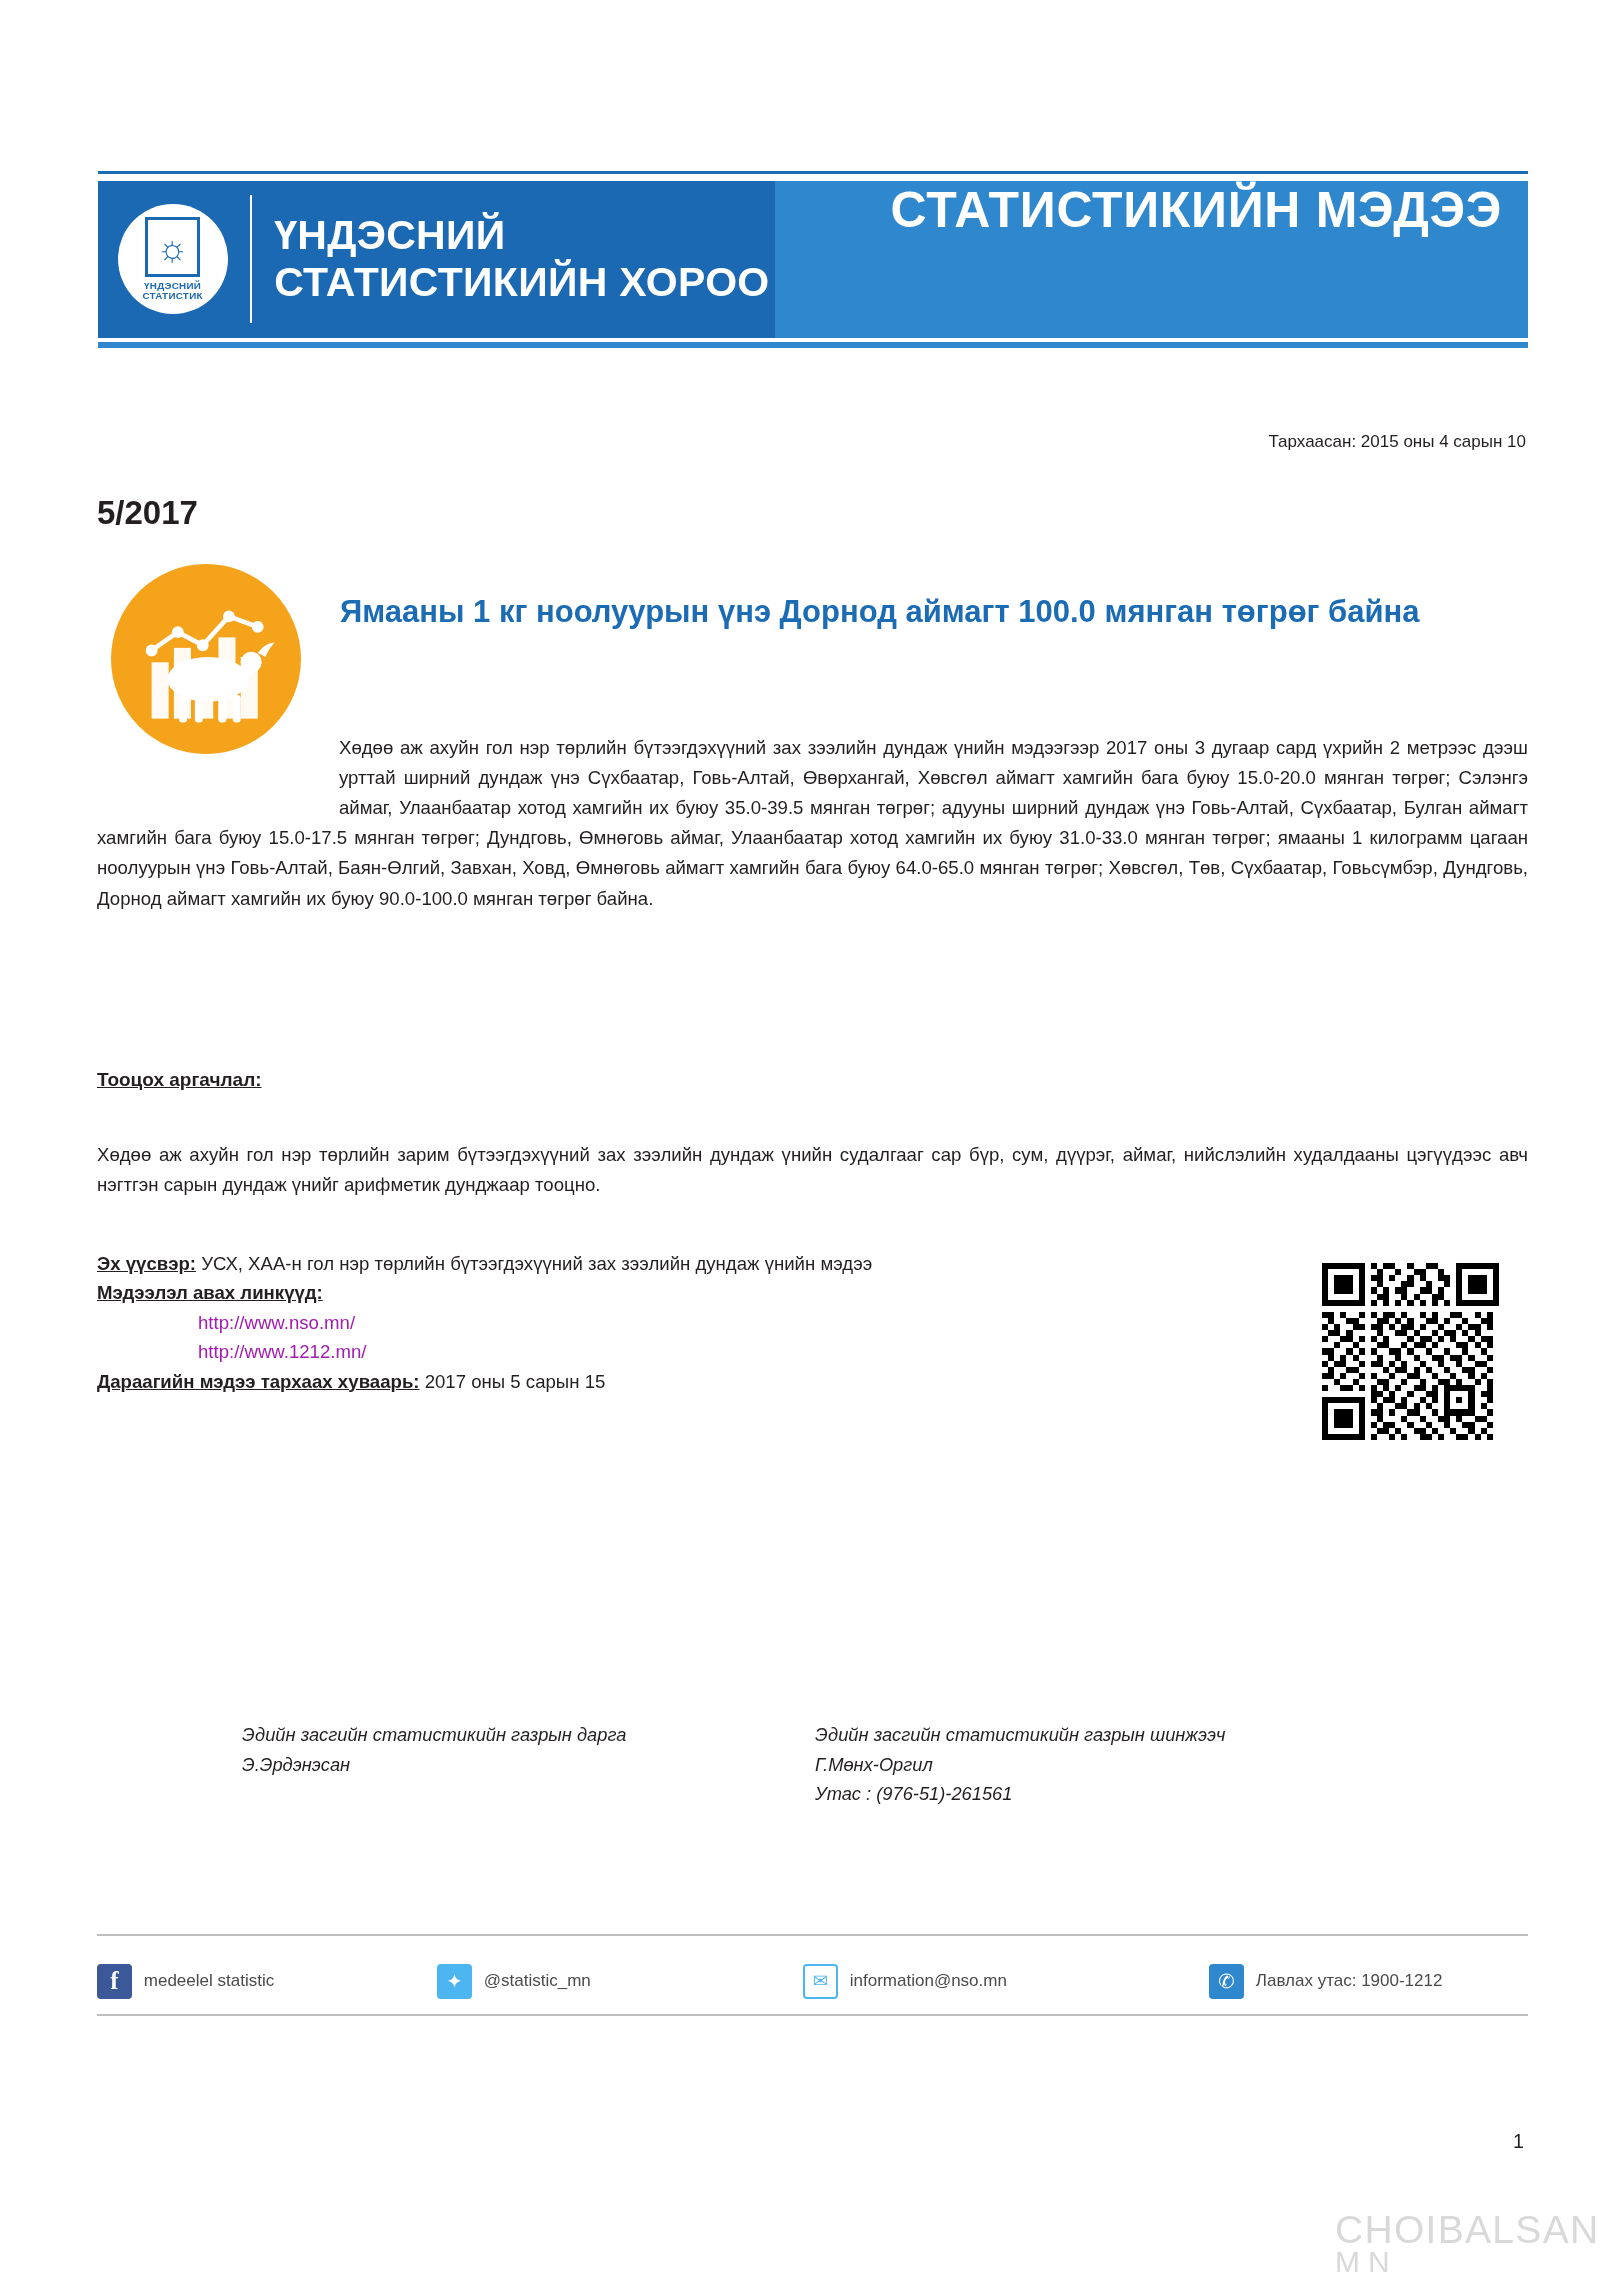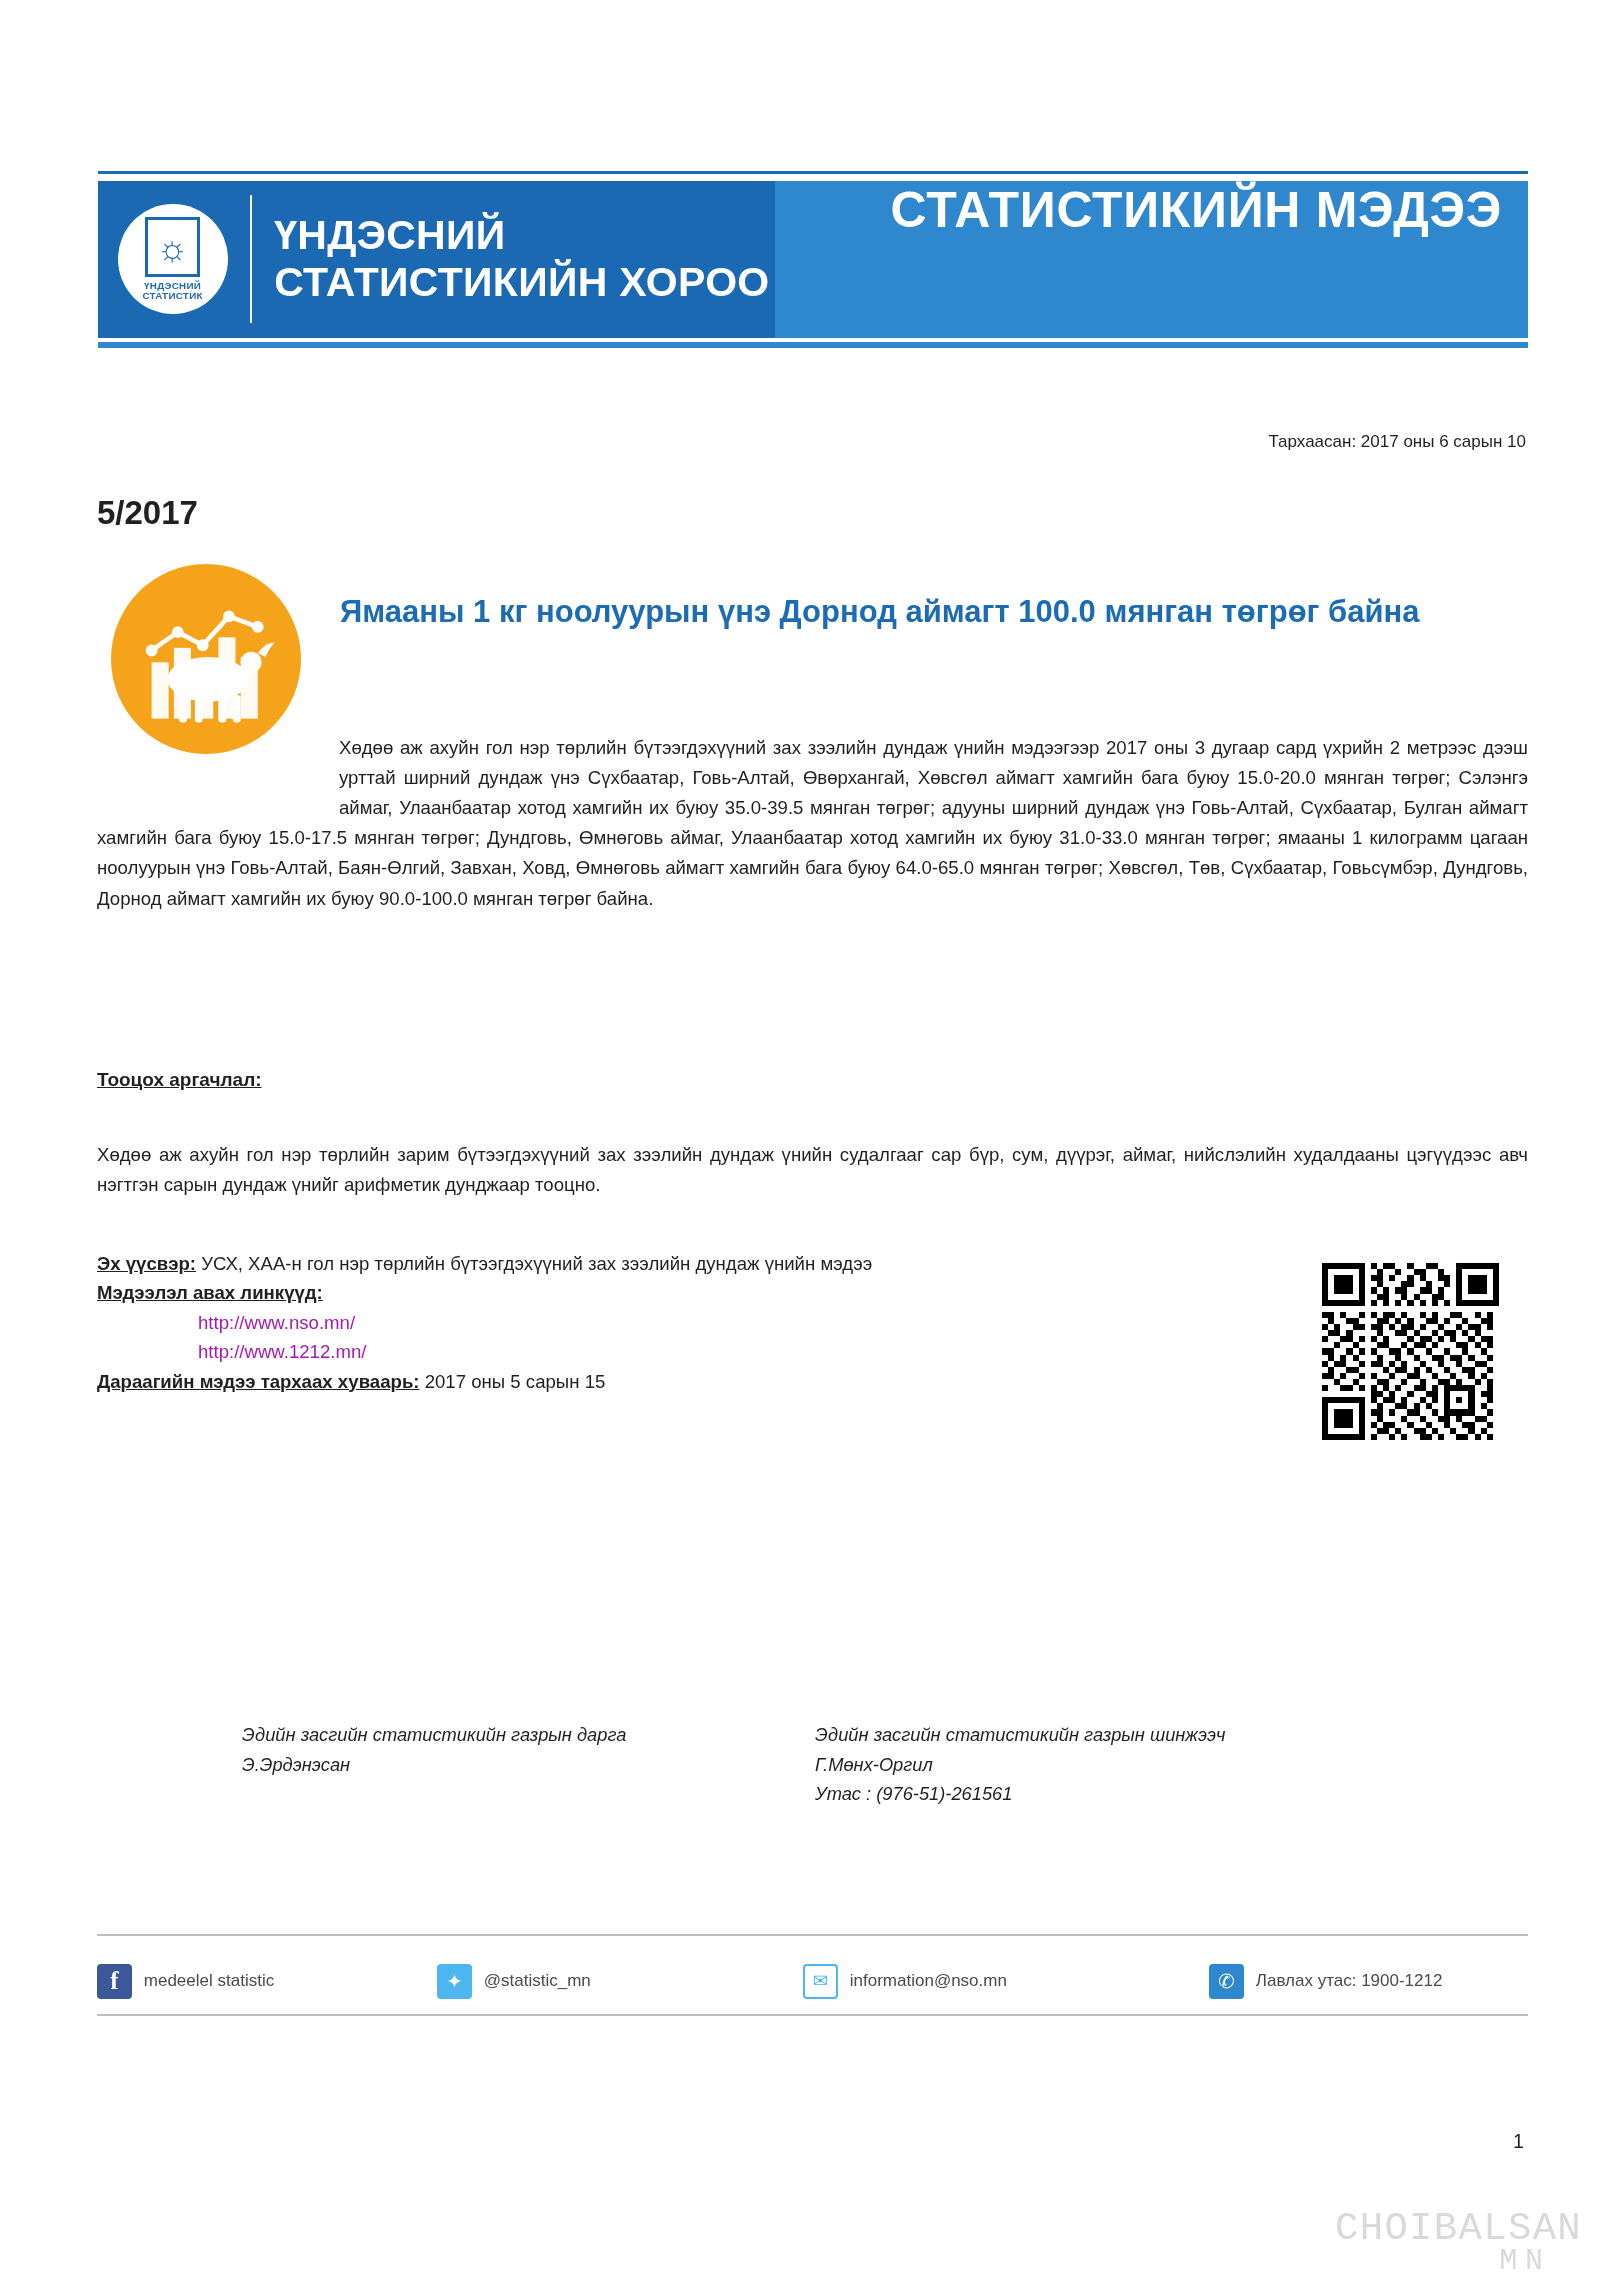--- a/index.html
+++ b/index.html
@@ -296,23 +296,23 @@
     font-size: 19.6px;
     color: #231f20;
   }
 
   
   .watermark {
     position: absolute;
     right: 72px;
     bottom: 19.6px;
     width: 216px;
-    text-align: right;
+    text-align: left;
     color: #d9d9d9;
-    font-family: Liberation Mono, monospace;
+    font-family: Liberation Sans, sans-serif;
     line-height: 0.92;
     user-select: none;
   }
   .watermark .w1 { font-size: 39px; letter-spacing: 1.3px; }
   .watermark .w2 { font-size: 30px; letter-spacing: 7.9px; }
 </style>
 </head>
 <body>
 
 <div class="page">
@@ -336,21 +336,21 @@
           <div>СТАТИСТИКИЙН ХОРОО</div>
         </div>
       </div>
       <div class="header-right">
         <div class="header-title">СТАТИСТИКИЙН МЭДЭЭ</div>
       </div>
     </div>
     <div class="header-bottom-rule"></div>
   </div>
 
-  <div class="release-date">Тархаасан: 2017 оны 6 сарын 10</div>
+  <div class="release-date">Тархаасан: 2015 оны 4 сарын 10</div>
   <div class="issue-no">5/2017</div>
 
   <div class="icon-badge">
     <svg viewBox="0 0 290 290" width="190" height="190" aria-hidden="true">
 
       <rect x="62" y="150" width="26" height="86" fill="#ffffff" opacity="0.95"></rect>
       <rect x="96" y="128" width="26" height="108" fill="#ffffff" opacity="0.95"></rect>
       <rect x="130" y="160" width="26" height="76" fill="#ffffff" opacity="0.95"></rect>
       <rect x="164" y="112" width="26" height="124" fill="#ffffff" opacity="0.95"></rect>
       <rect x="198" y="142" width="26" height="94" fill="#ffffff" opacity="0.95"></rect>

